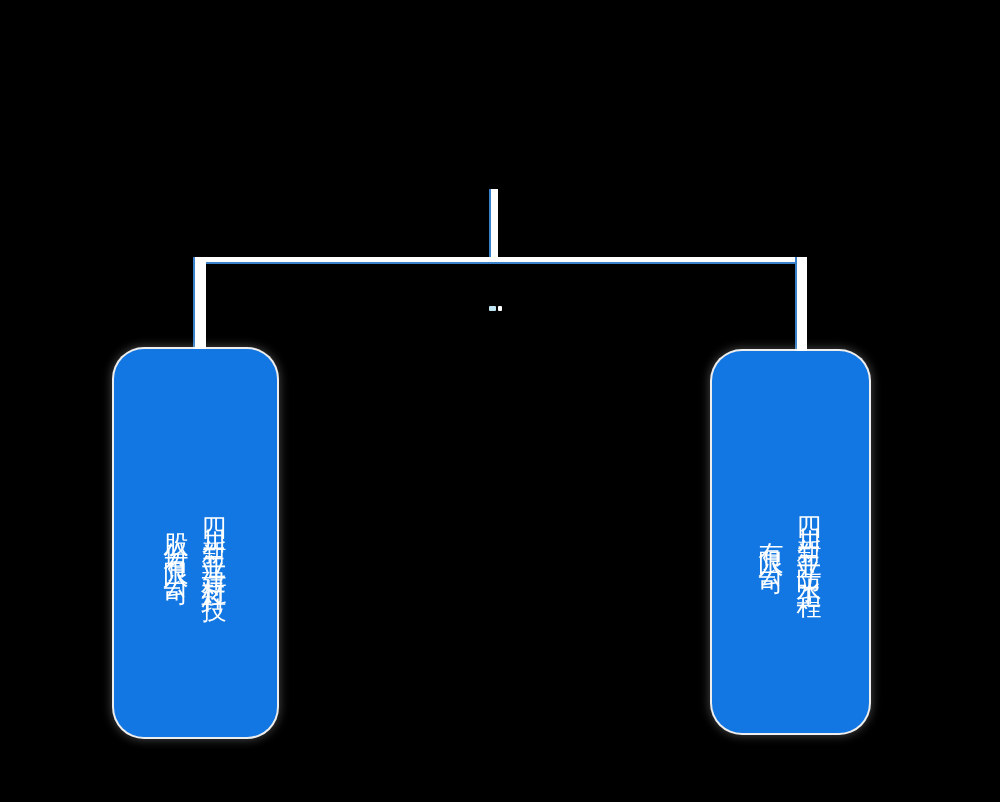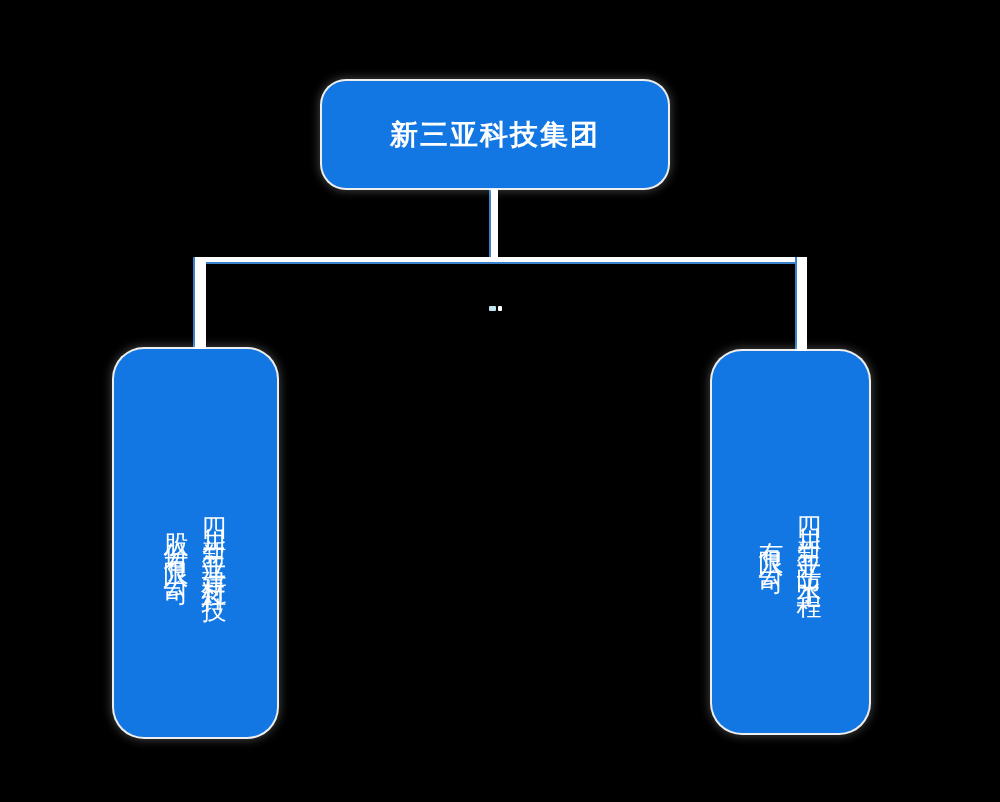--- a/index.html
+++ b/index.html
@@ -82,23 +82,20 @@
 
 <div class="stage">
 
   <div class="connector vert c-root-drop"></div>
   <div class="connector horiz c-horizontal"></div>
   <div class="connector vert c-left-drop"></div>
   <div class="connector vert c-right-drop"></div>
   <div class="artifact cyan"></div>
   <div class="artifact white"></div>
 
-  <div class="node root">
-    <span>新三亚科技集团</span>
-  </div>
 
   <div class="node child left">
     <div class="vtext">
       <span class="vline">四川新三亚建材科技</span>
       <span class="vline">股份有限公司</span>
     </div>
   </div>
 
   <div class="node child right">
     <div class="vtext">

